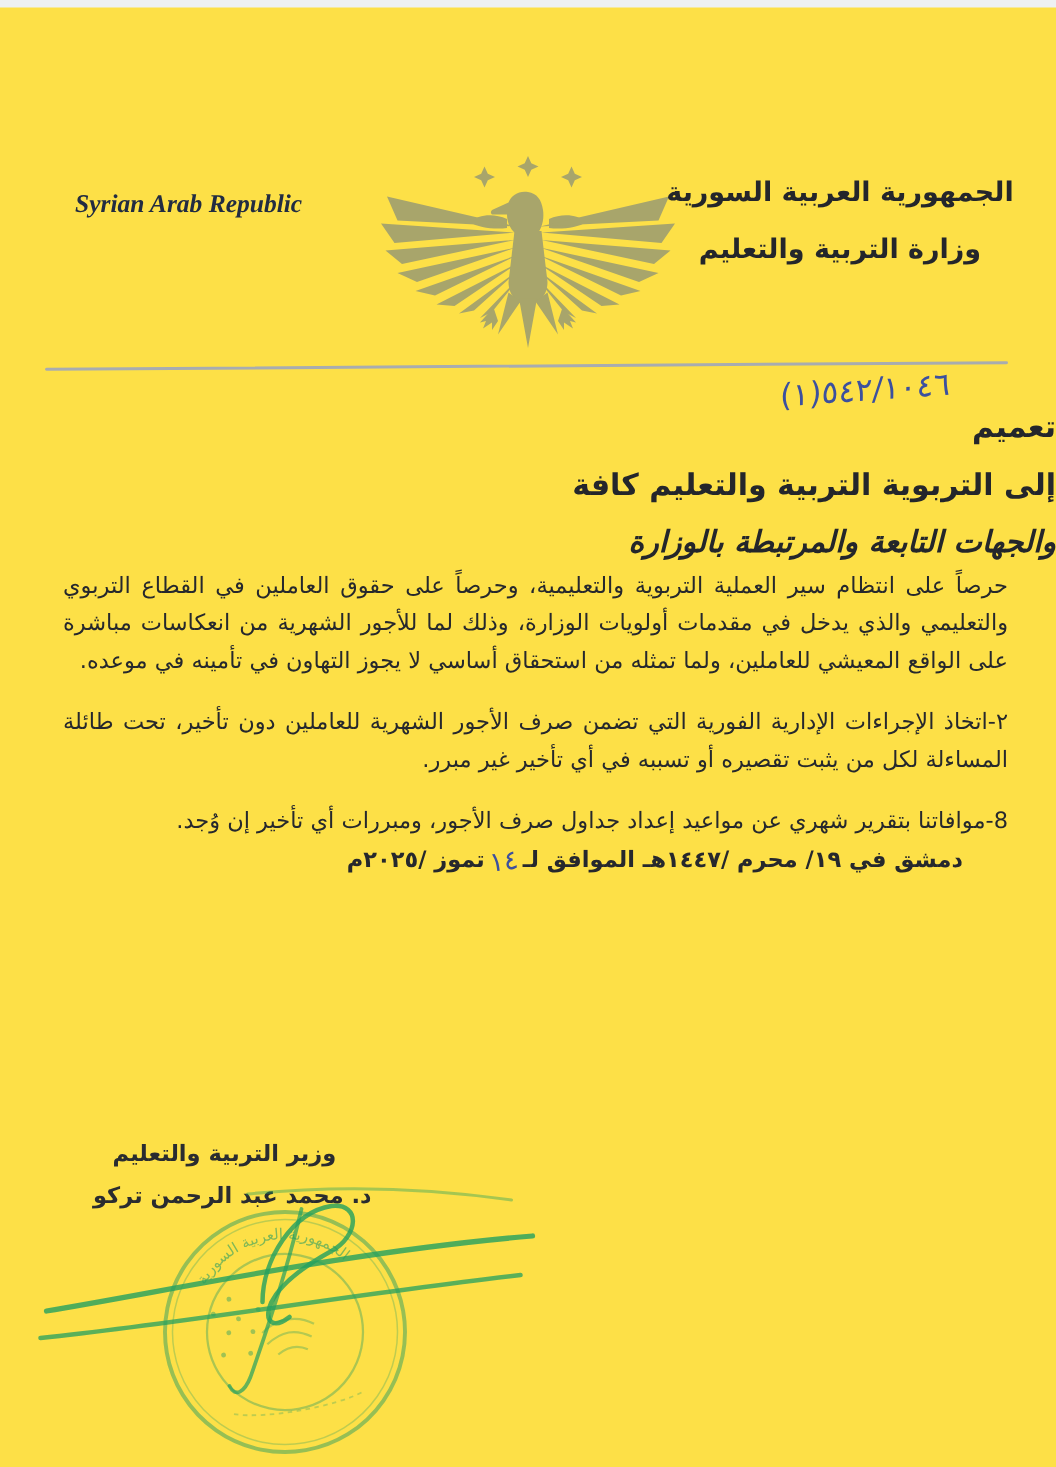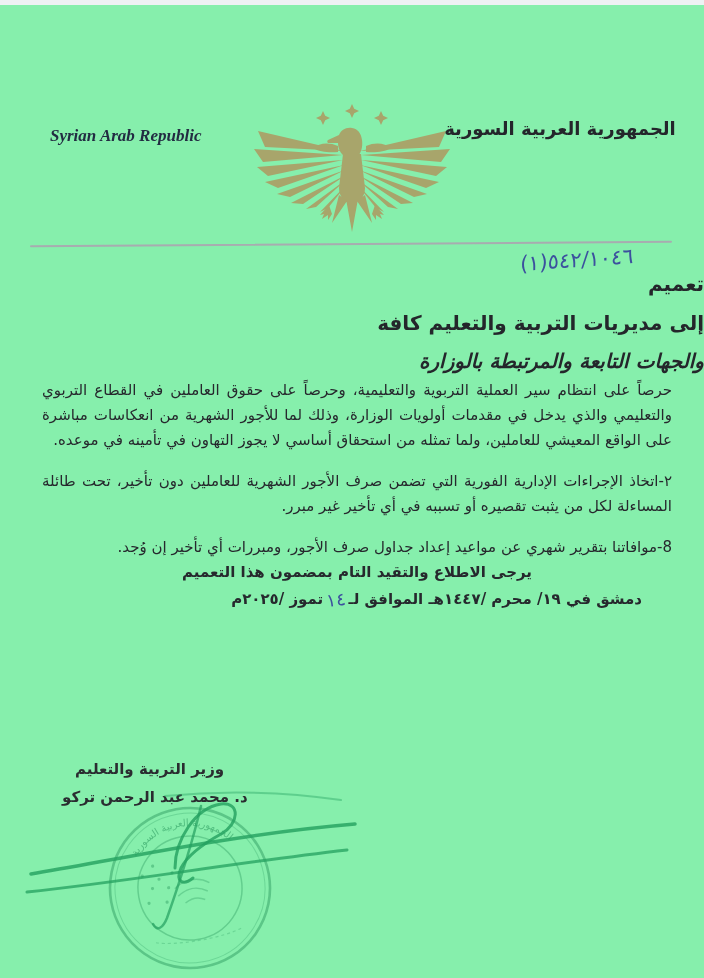--- a/index.html
+++ b/index.html
@@ -1,18 +1,18 @@
 <!DOCTYPE html>
 <html lang="ar"><head>
 <meta charset="utf-8">
 <style>
   html,body{margin:0;padding:0;background:#ffffff;}
   .page{
     position:relative;width:704px;height:978px;margin:0 auto;
-    background:#86efac;overflow:hidden;
+    background:#fde047;overflow:hidden;
     font-family:"DejaVu Sans",sans-serif;color:#2a2c30;
   }
   .scan-edge{position:absolute;top:0;left:0;right:0;height:5px;background:#eef1f3;}
   
   .header-en{
     position:absolute;left:50px;top:126px;width:190px;
     font-family:"Liberation Serif",serif;font-style:italic;font-weight:bold;
     color:#222c42;
   }
   .header-en .l1{font-size:17px;}
@@ -85,35 +85,35 @@
       <path d="M108,49 L194,29 L187,45 Z M109,53 L198,47 L189,60 Z M109,58 L195,65 L184,74 Z M108,63 L187,80 L174,86 Z M107,68 L175,92 L162,95 Z M106,73 L161,101 L149,102 Z M105,77 L146,107 L136,105 Z M104,81 L132,110 L124,106 Z"></path>
       <path d="M91,52 L109,52 L113,86 C113,95 107,101 100,101 C93,101 87,95 87,86 Z"></path>
       <path d="M94,97 L100,130 L106,97 Z M87,93 L80,121 L95,99 Z M113,93 L120,121 L105,99 Z"></path>
       <polygon points="77,103 68,113 72,112 70,117 76,113 76,118 80,112"></polygon>
       <polygon points="123,103 132,113 128,112 130,117 124,113 124,118 120,112"></polygon>
     </g>
   </svg>
 
   <div class="header-ar">
     <div>الجمهورية العربية السورية</div>
+    <div>وزارة التربية والتعليم</div>
   </div>
 
   <div class="separator"></div>
 
   <div class="ref-number">(١)٥٤٢/١٠٤٦</div>
 
   <div class="doc-title">تعميم</div>
-  <div class="addr addr1">إلى مديريات التربية والتعليم كافة</div>
+  <div class="addr addr1">إلى التربوية التربية والتعليم كافة</div>
   <div class="addr addr2">والجهات التابعة والمرتبطة بالوزارة</div>
 
   <div class="body-block">
     <p>حرصاً على انتظام سير العملية التربوية والتعليمية، وحرصاً على حقوق العاملين في القطاع التربوي والتعليمي والذي يدخل في مقدمات أولويات الوزارة، وذلك لما للأجور الشهرية من انعكاسات مباشرة على الواقع المعيشي للعاملين، ولما تمثله من استحقاق أساسي لا يجوز التهاون في تأمينه في موعده.</p>
     <p class="item">٢-اتخاذ الإجراءات الإدارية الفورية التي تضمن صرف الأجور الشهرية للعاملين دون تأخير، تحت طائلة المساءلة لكل من يثبت تقصيره أو تسببه في أي تأخير غير مبرر.</p>
     <p class="item">8-موافاتنا بتقرير شهري عن مواعيد إعداد جداول صرف الأجور، ومبررات أي تأخير إن وُجد.</p>
-    <p class="closing">يرجى الاطلاع والتقيد التام بمضمون هذا التعميم</p>
     <p class="date-line"><span>دمشق في  ١٩/ محرم /١٤٤٧هـ الموافق لـ</span><span class="hand-day">١٤</span><span>تموز /٢٠٢٥م</span></p>
   </div>
 
   <div class="sig-title">وزير التربية والتعليم</div>
   <div class="sig-name">د. محمد عبد الرحمن تركو</div>
 
   <svg class="stamp" width="340" height="195" viewBox="0 0 340 195" aria-hidden="true">
     <defs>
       <path id="stampTopArc" d="M103,98 A62,62 0 0 1 227,98" fill="none"></path>
     </defs>

